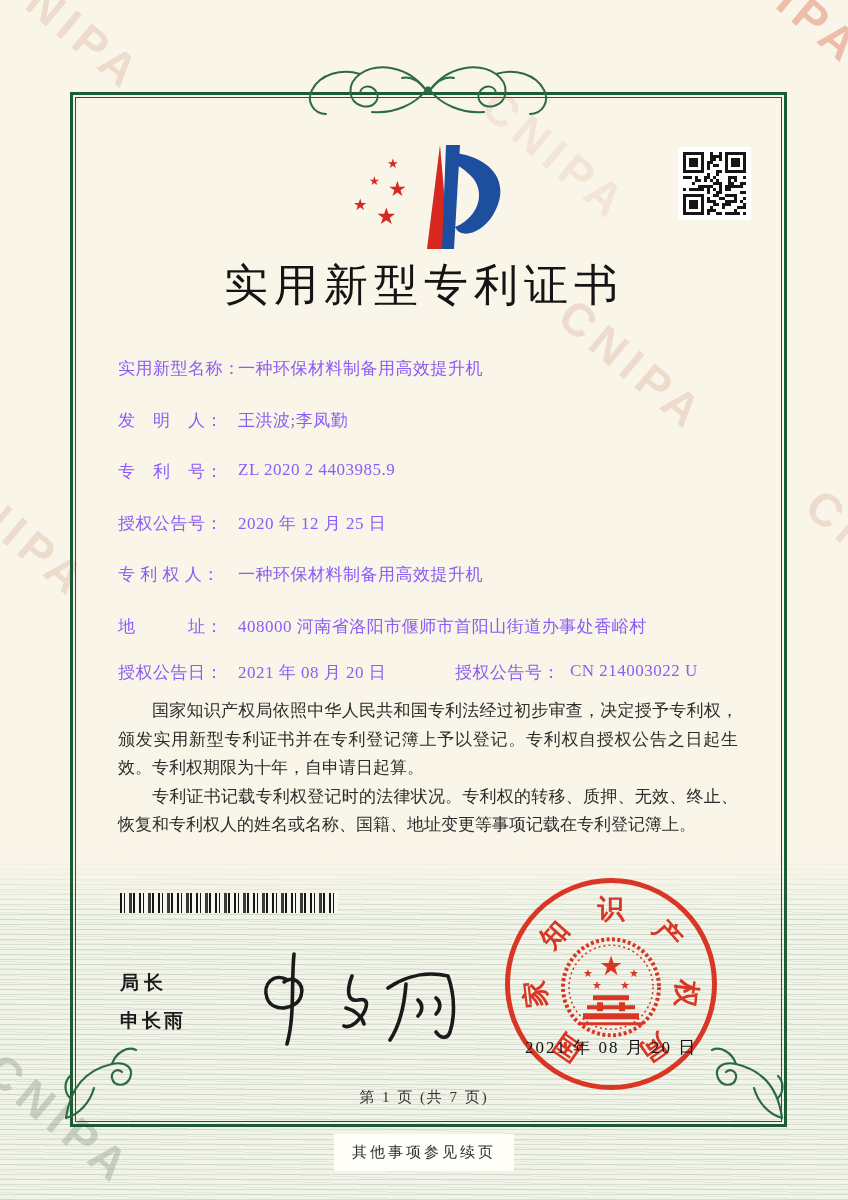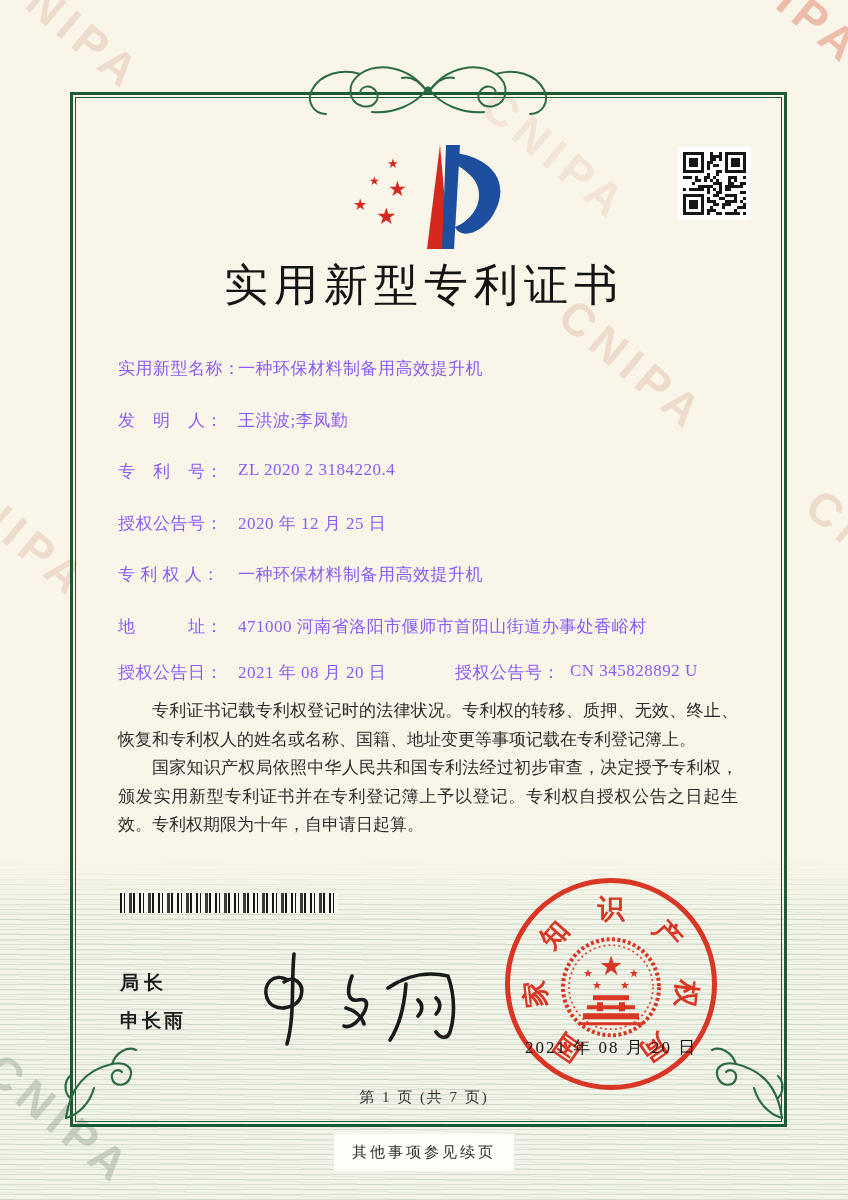--- a/index.html
+++ b/index.html
@@ -584,44 +584,44 @@
   <div class="field-row" style="top:357px">
     <span class="f-label">实用新型名称：</span>
     <span class="f-value">一种环保材料制备用高效提升机</span>
   </div>
   <div class="field-row" style="top:409px">
     <span class="f-label">发　明　人：</span>
     <span class="f-value">王洪波;李凤勤</span>
   </div>
   <div class="field-row" style="top:460px">
     <span class="f-label">专　利　号：</span>
-    <span class="f-value">ZL 2020 2 3184220.4</span>
+    <span class="f-value">ZL 2020 2 4403985.9</span>
   </div>
   <div class="field-row" style="top:512px">
     <span class="f-label">授权公告号：</span>
     <span class="f-value">2020 年 12 月 25 日</span>
   </div>
   <div class="field-row" style="top:563px">
     <span class="f-label">专 利 权 人：</span>
     <span class="f-value">一种环保材料制备用高效提升机</span>
   </div>
   <div class="field-row" style="top:615px">
     <span class="f-label">地　　　址：</span>
-    <span class="f-value">471000 河南省洛阳市偃师市首阳山街道办事处香峪村</span>
+    <span class="f-value">408000 河南省洛阳市偃师市首阳山街道办事处香峪村</span>
   </div>
   <div class="field-row" style="top:661px">
     <span class="f-label">授权公告日：</span>
     <span class="f-value">2021 年 08 月 20 日</span>
     <span class="f-label g-label2">授权公告号：</span>
-    <span class="f-value g-value2">CN 345828892 U</span>
+    <span class="f-value g-value2">CN 214003022 U</span>
   </div>
 
   <div class="body-text">
+    <p>国家知识产权局依照中华人民共和国专利法经过初步审查，决定授予专利权，颁发实用新型专利证书并在专利登记簿上予以登记。专利权自授权公告之日起生效。专利权期限为十年，自申请日起算。</p>
     <p>专利证书记载专利权登记时的法律状况。专利权的转移、质押、无效、终止、恢复和专利权人的姓名或名称、国籍、地址变更等事项记载在专利登记簿上。</p>
-    <p>国家知识产权局依照中华人民共和国专利法经过初步审查，决定授予专利权，颁发实用新型专利证书并在专利登记簿上予以登记。专利权自授权公告之日起生效。专利权期限为十年，自申请日起算。</p>
   </div>
 
   <div class="barcode"></div>
 
   <div class="sig-title">局长</div>
   <div class="sig-name">申长雨</div>
   <svg class="sig-svg" width="210" height="100" viewBox="0 0 210 100">
     <g stroke="#1a1a1a" stroke-width="3.6" fill="none" stroke-linecap="round" stroke-linejoin="round">
       <path d="M40,32 c-14,-8 -26,4 -21,18 c5,15 30,12 34,-2 c4,-13 -8,-21 -17,-14"></path>
       <path d="M46,6 c-3,30 1,62 -7,90"></path>

